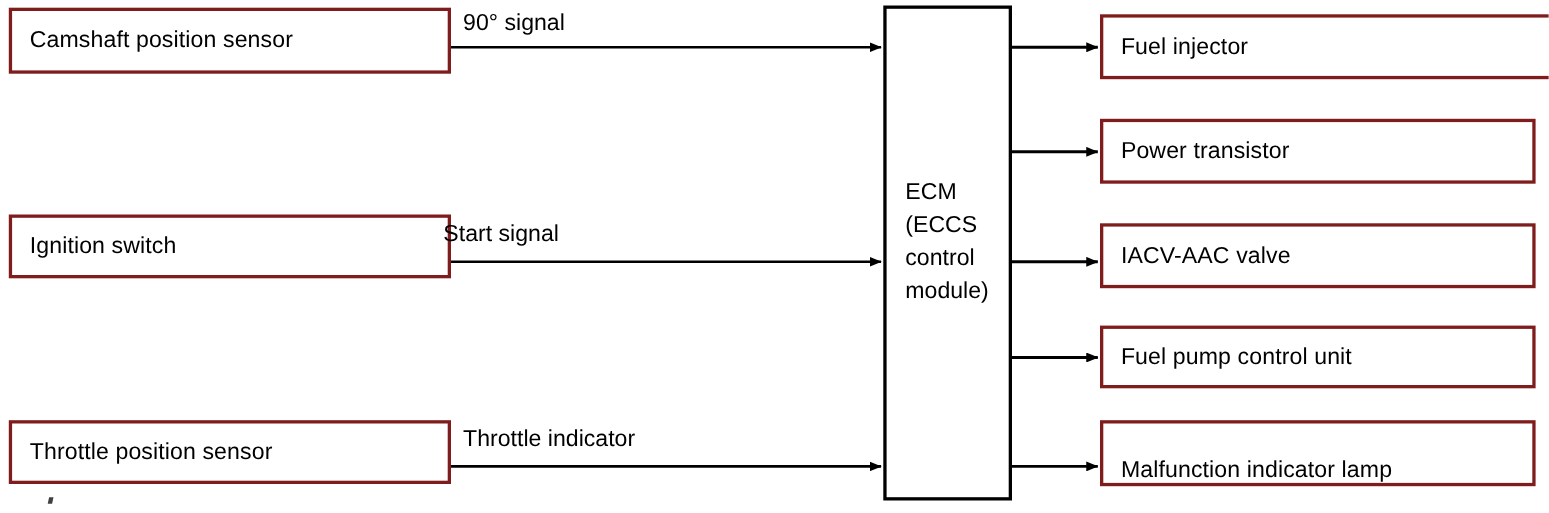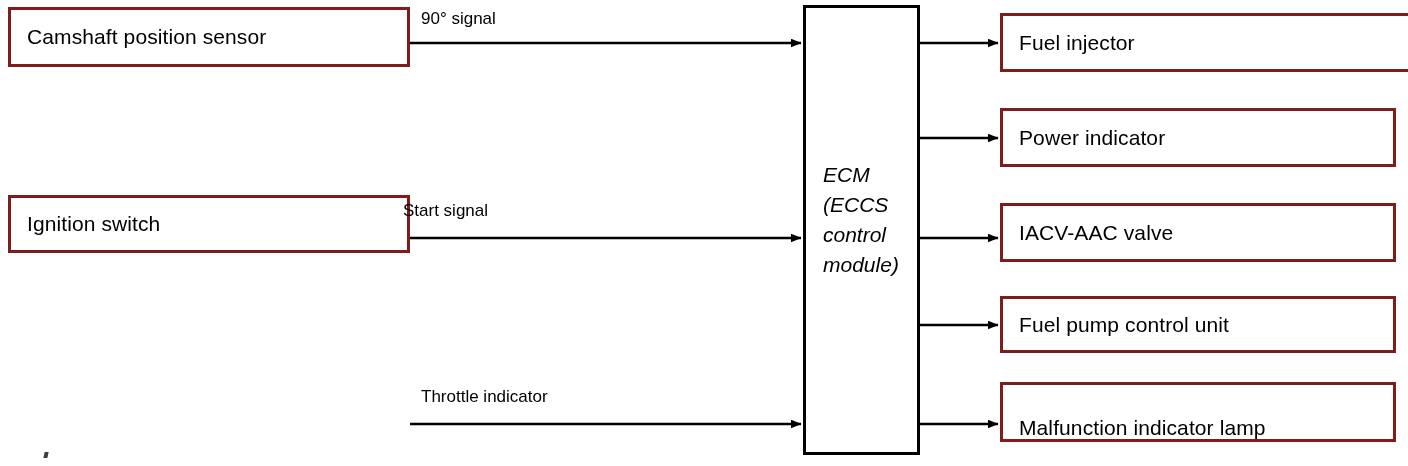--- a/index.html
+++ b/index.html
@@ -32,34 +32,33 @@
     letter-spacing: 0.1px;
     padding-left: 16px;
     white-space: nowrap;
     color: #000000;
   }
   .ecm-box {
     position: absolute;
     box-sizing: border-box;
     border: 3px solid #000000;
     background: #ffffff;
-    font-style: italic;
   }
   .ecm-label {
     position: absolute;
     left: 17px;
     top: 152px;
     font-size: 21px;
     line-height: 30px;
     white-space: pre;
     color: #000000;
   }
   .signal-label {
     position: absolute;
-    font-size: 17px;
+    font-size: 21px;
     line-height: 1;
     white-space: nowrap;
     color: #000000;
   }
   svg.wires {
     position: absolute;
     left: 0;
     top: 0;
     width: 1408px;
     height: 466px;
@@ -80,40 +79,43 @@
 <div id="diagram">
 
   <div class="node-box" style="left:8px; top:7px; width:402px; height:60px;">
     <span class="node-label">Camshaft position sensor</span>
   </div>
 
   <div class="node-box" style="left:8px; top:195px; width:402px; height:58px;text-align:right;">
     <span class="node-label">Ignition switch</span>
   </div>
 
+  <div class="node-box" style="left:8px; top:382px; width:402px; height:58px;">
+    <span class="node-label">Throttle position sensor</span>
+  </div>
 
   <div class="signal-label" style="left:421px; top:10px;">90° signal</div>
 
   <div class="signal-label" style="left:403px; top:202px;">Start signal</div>
 
   <div class="signal-label" style="left:421px; top:388px;">Throttle indicator</div>
 
   <div class="ecm-box" style="left:803px; top:5px; width:117px; height:450px;">
     <div class="ecm-label">ECM
 (ECCS
 control
 module)</div>
   </div>
 
   <div class="node-box" style="left:1000px; top:13px; width:456px; height:59px;">
     <span class="node-label">Fuel injector</span>
   </div>
 
   <div class="node-box" style="left:1000px; top:108px; width:396px; height:59px;">
-    <span class="node-label">Power indicator</span>
+    <span class="node-label">Power transistor</span>
   </div>
 
   <div class="node-box" style="left:1000px; top:296px; width:396px; height:57px;">
     <span class="node-label">Fuel pump control unit</span>
   </div>
 
   <div class="node-box" style="left:1000px; top:203px; width:396px; height:59px;">
     <span class="node-label">IACV-AAC valve</span>
   </div>
 

